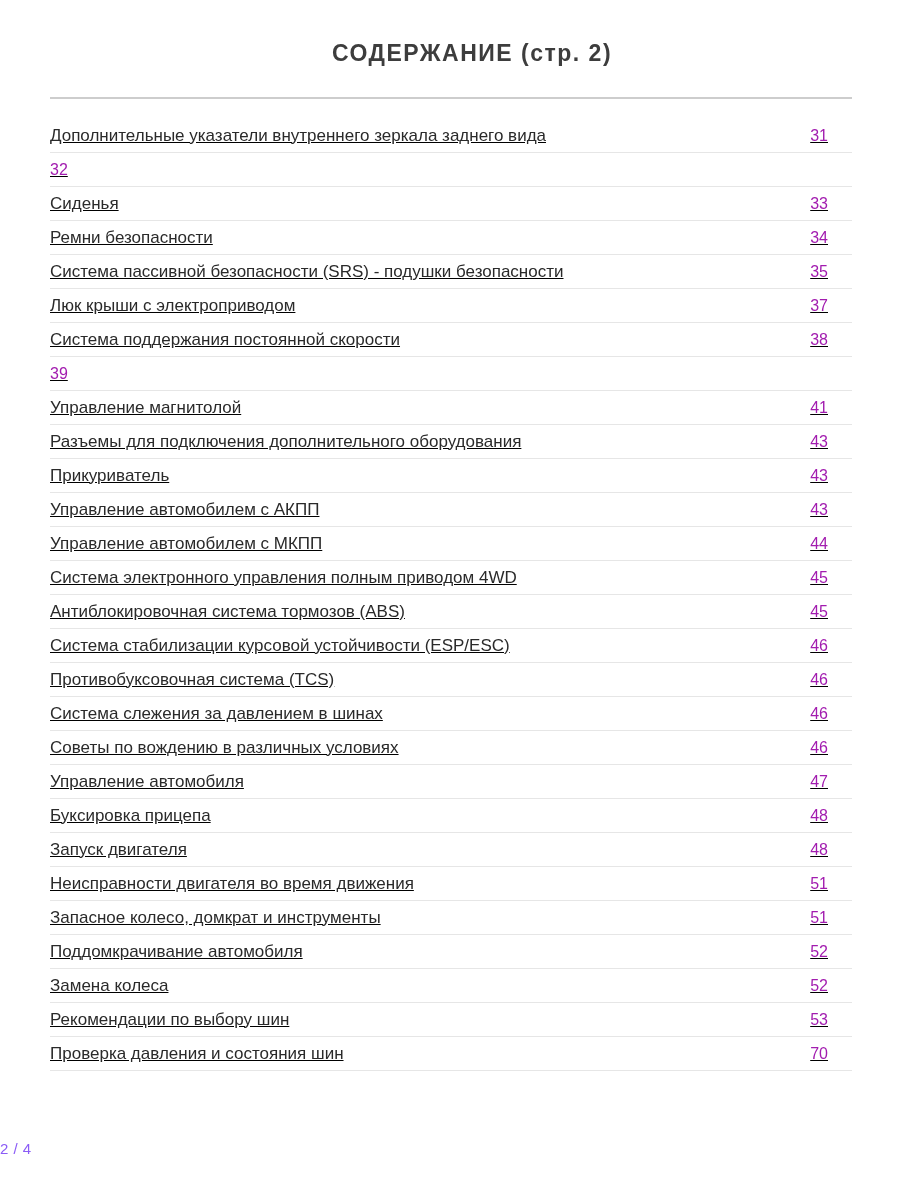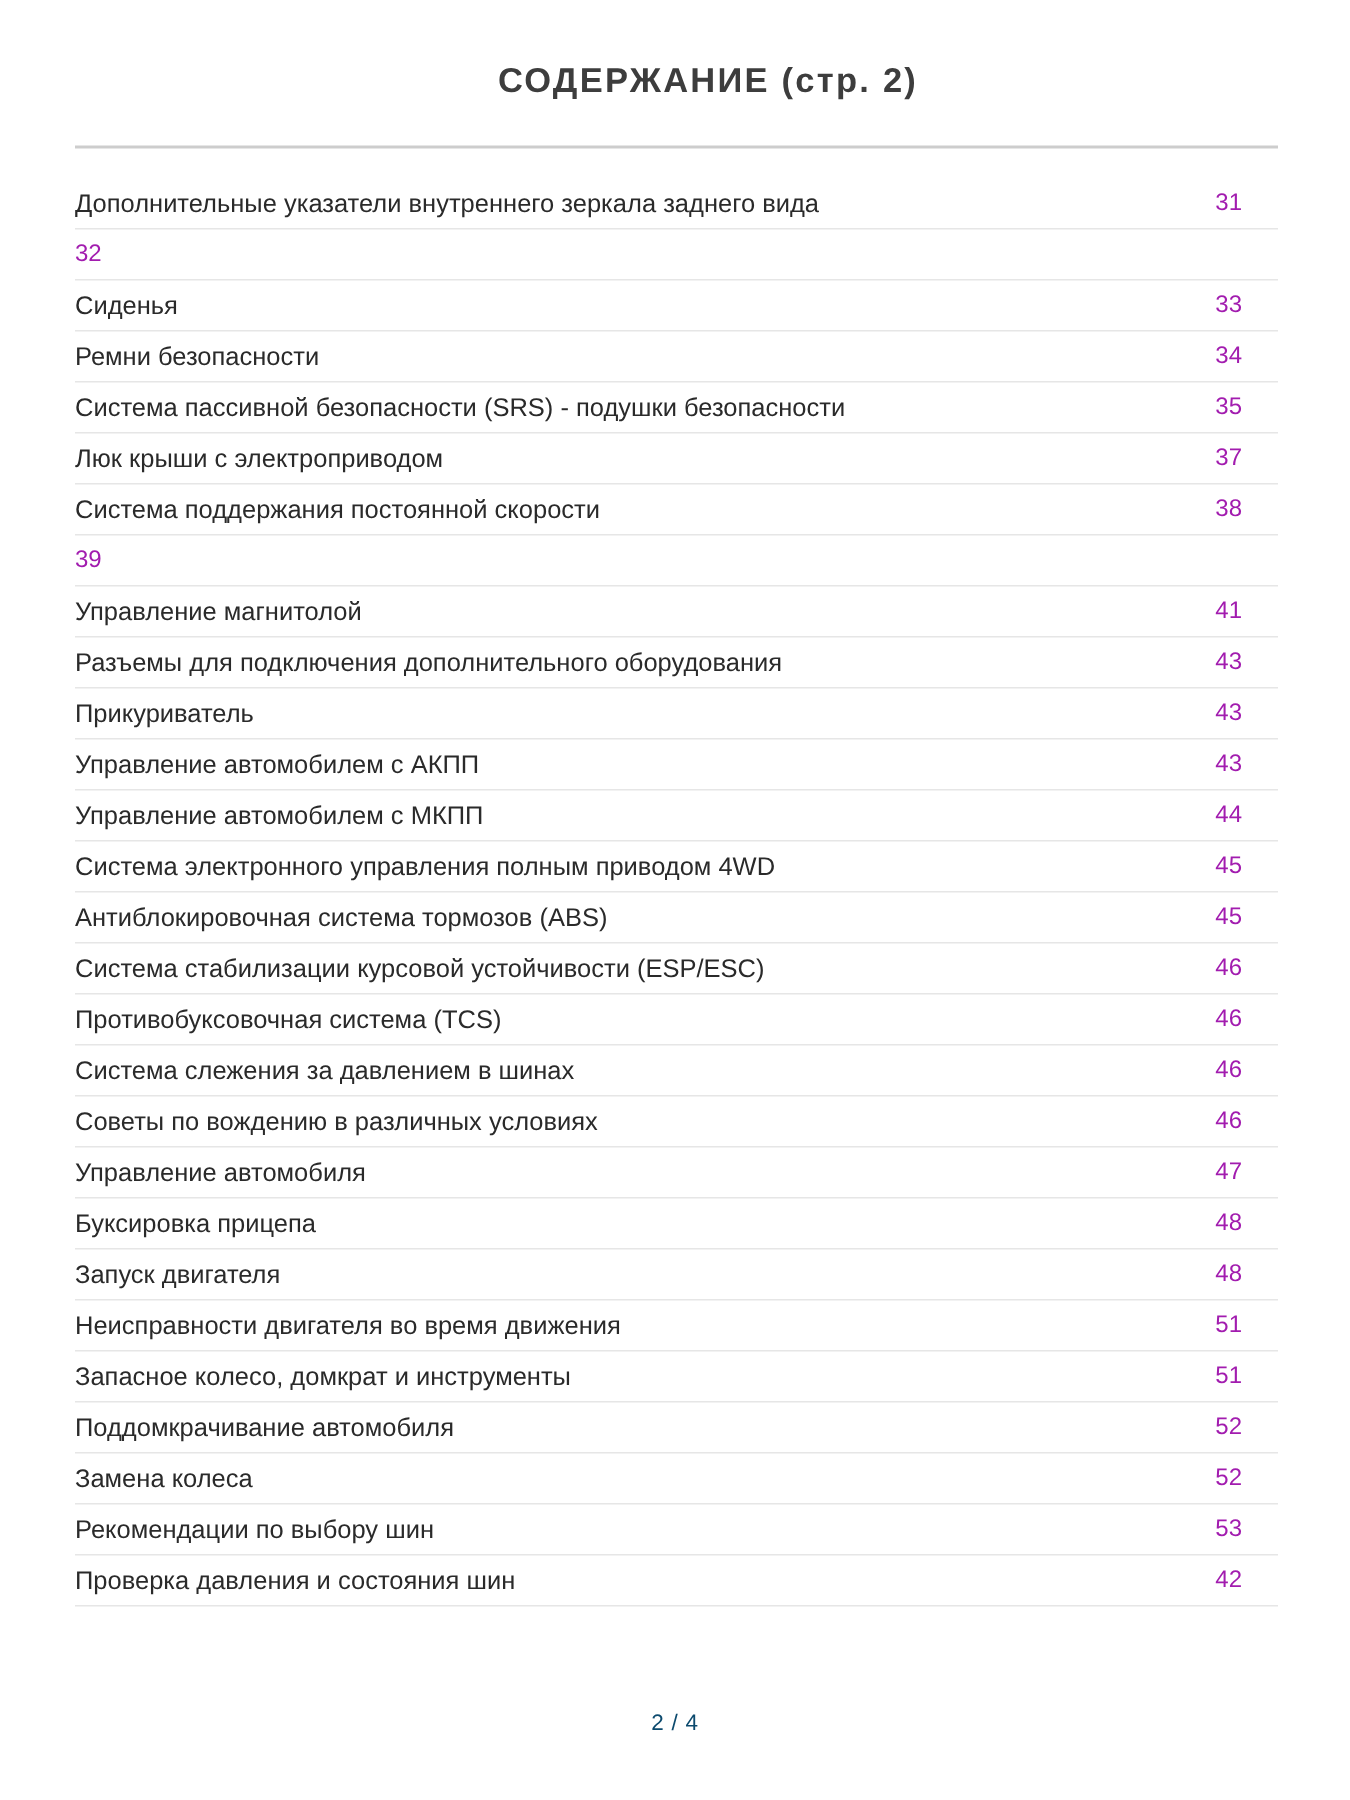--- a/index.html
+++ b/index.html
@@ -21,20 +21,21 @@
     margin-left: 44px;
   }
   .title-divider {
     border: none;
     border-top: 2px solid #cdcdcd;
     margin: 30px 48px 0 50px;
   }
   .toc {
     list-style: none;
     margin: 20px 48px 0 50px;
+    text-decoration: underline;
   }
   .toc-row {
     height: 34px;
     display: flex;
     align-items: center;
     justify-content: space-between;
     border-bottom: 1px solid #e6e6e6;
   }
   .toc-label {
     font-size: 17px;
@@ -44,23 +45,22 @@
   .toc-page {
     font-size: 16px;
     color: #a21caf;
     padding-right: 24px;
   }
   .pagination {
     position: absolute;
     left: 0;
     right: 0;
     bottom: 43px;
-    text-align: center;
     font-size: 15px;
-    color: #0c4a6e;
+    color: #8b5cf6;
     letter-spacing: 0.5px;
   }
 </style>
 </head>
 <body>
 
 <div class="page">
   <h1 class="title">СОДЕРЖАНИЕ (стр. 2)</h1>
   <hr class="title-divider">
   <ul class="toc" id="toc-list">
@@ -165,19 +165,19 @@
       <li class="toc-row">
         <span class="toc-label">Замена колеса</span>
         <span class="toc-page">52</span>
       </li>
       <li class="toc-row">
         <span class="toc-label">Рекомендации по выбору шин</span>
         <span class="toc-page">53</span>
       </li>
       <li class="toc-row">
         <span class="toc-label">Проверка давления и состояния шин</span>
-        <span class="toc-page">42</span>
+        <span class="toc-page">70</span>
       </li>
     </ul>
   <div class="pagination">
     <span>2 / 4</span>
   </div>
 </div>
 
 </body></html>

